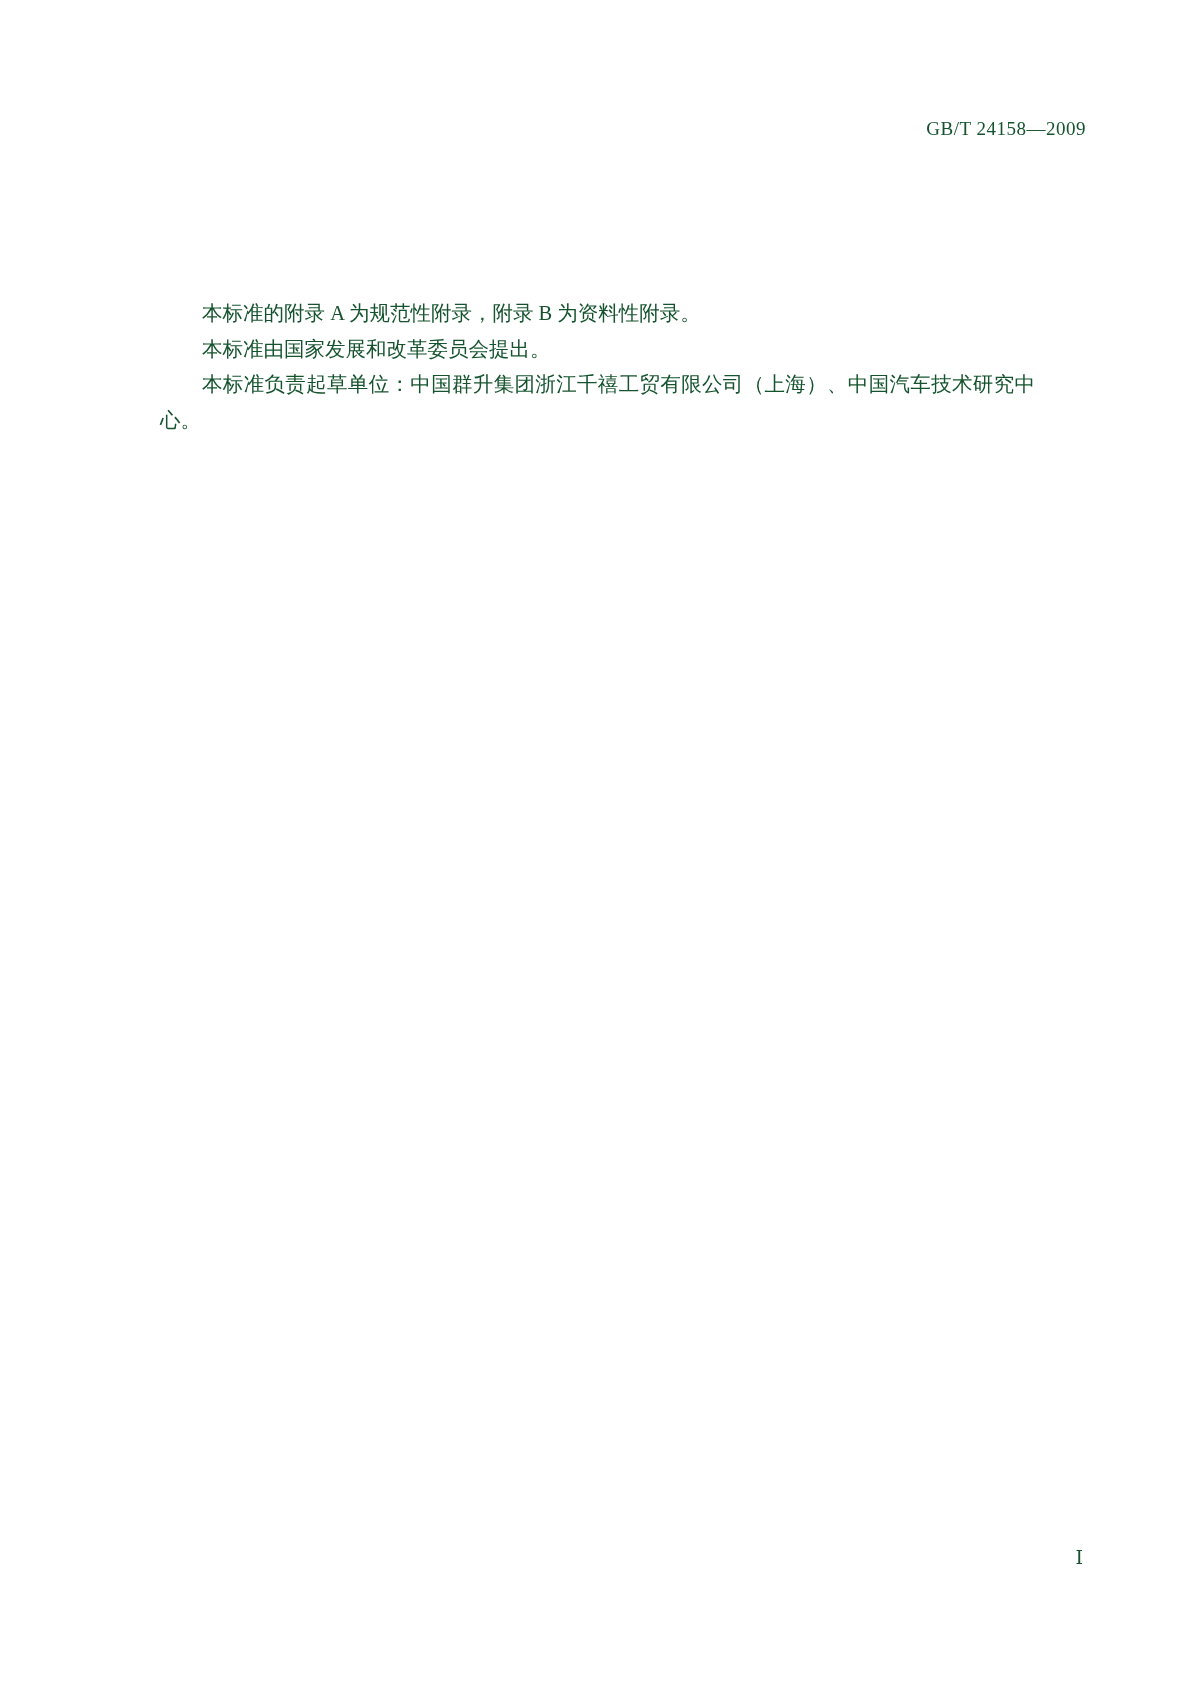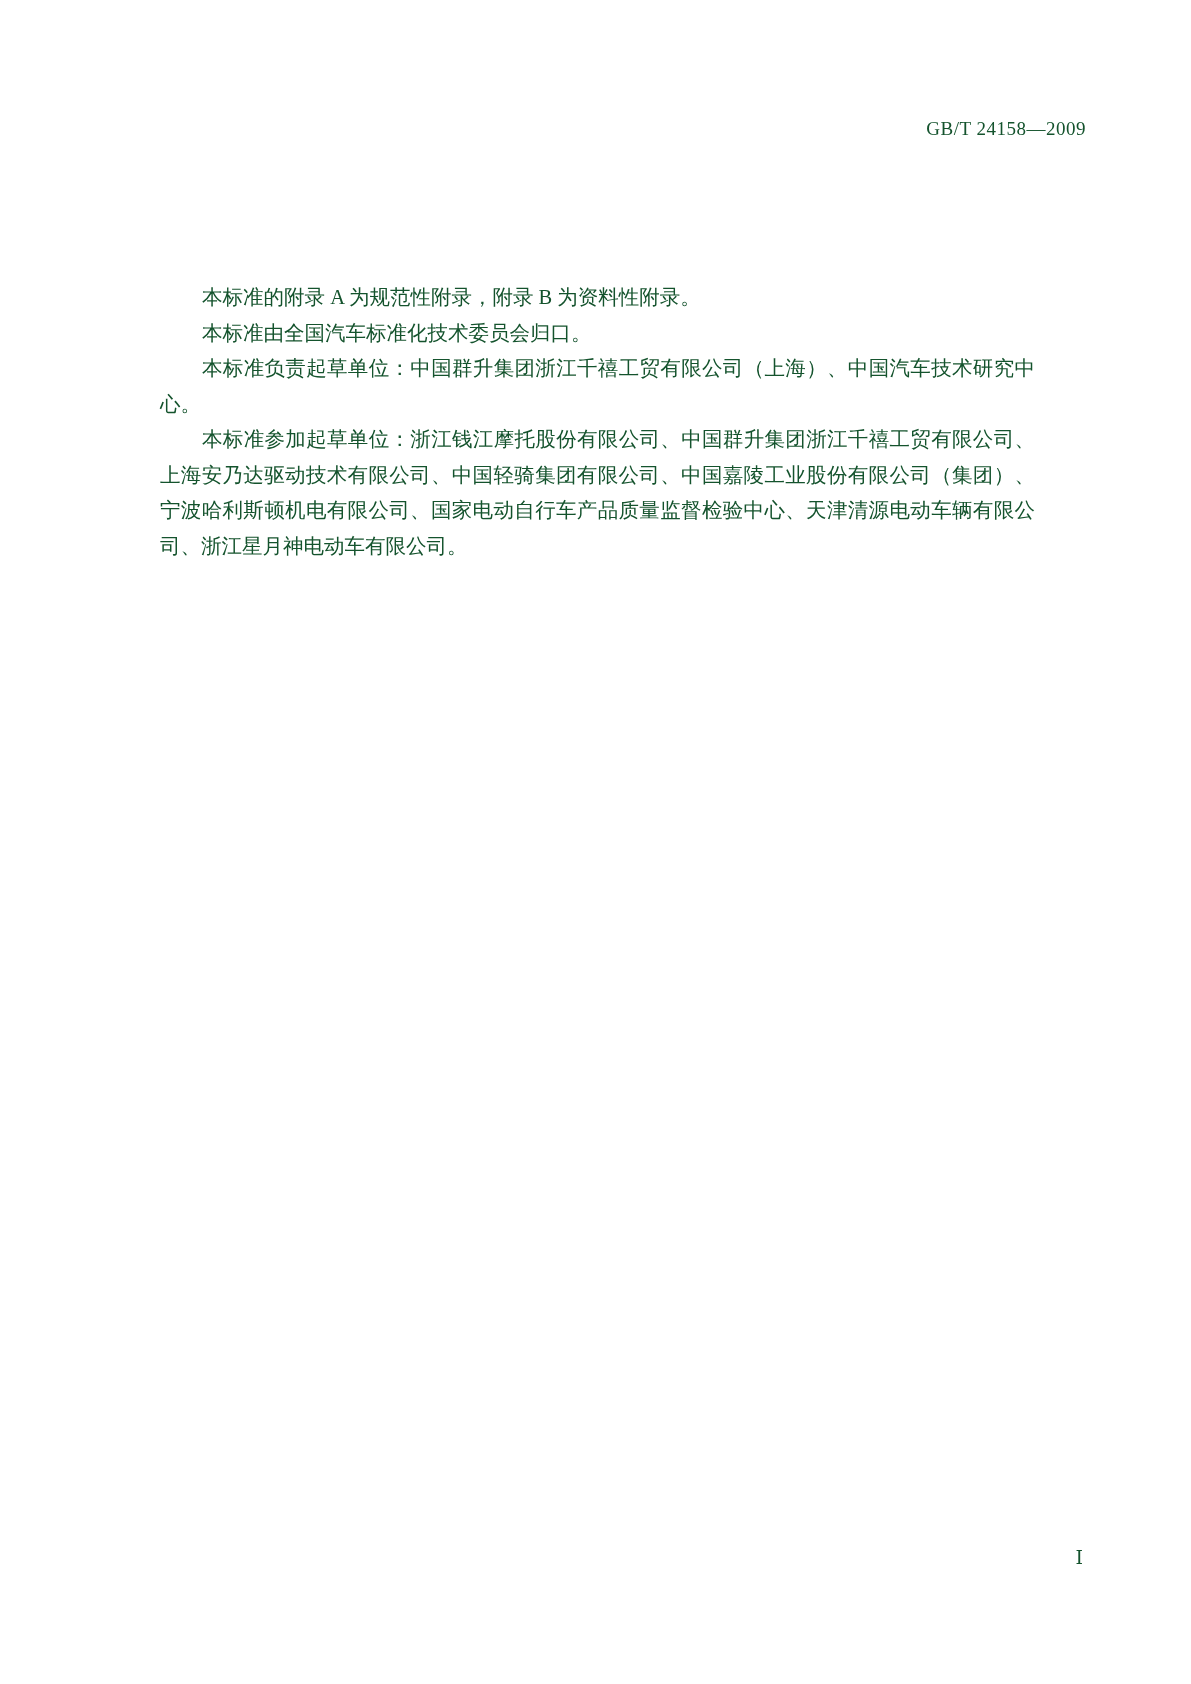--- a/index.html
+++ b/index.html
@@ -35,21 +35,21 @@
     font-size: 33px;
     font-weight: bold;
     letter-spacing: 0.5px;
   }
   .doc-title .spacer {
     display: inline-block;
     width: 36px;
   }
   .body-text {
     position: absolute;
-    top: 280px;
+    top: 296px;
     left: 160px;
     width: 875px;
     font-size: 20.5px;
     line-height: 35.5px;
     text-align: justify;
     text-justify: inter-ideograph;
   }
   .para {
     margin: 0 0 0 0;
     text-indent: 42px;
@@ -65,20 +65,19 @@
 </head>
 <body>
 
 <div class="page">
 
   <div class="header-standard-no">GB/T 24158—2009</div>
 
 
   <div class="body-text">
     <p class="para">本标准的附录 A 为规范性附录，附录 B 为资料性附录。</p>
-    <p class="para">本标准由全国汽车标准化技术委员会归口。</p>
+    <p class="para">本标准由国家发展和改革委员会提出。</p>
     <p class="para">本标准负责起草单位：中国群升集团浙江千禧工贸有限公司（上海）、中国汽车技术研究中心。</p>
-    <p class="para">本标准参加起草单位：浙江钱江摩托股份有限公司、中国群升集团浙江千禧工贸有限公司、上海安乃达驱动技术有限公司、中国轻骑集团有限公司、中国嘉陵工业股份有限公司（集团）、宁波哈利斯顿机电有限公司、国家电动自行车产品质量监督检验中心、天津清源电动车辆有限公司、浙江星月神电动车有限公司。</p>
   </div>
 
   <div class="page-number">Ⅰ</div>
 
 </div>
 
 </body></html>

